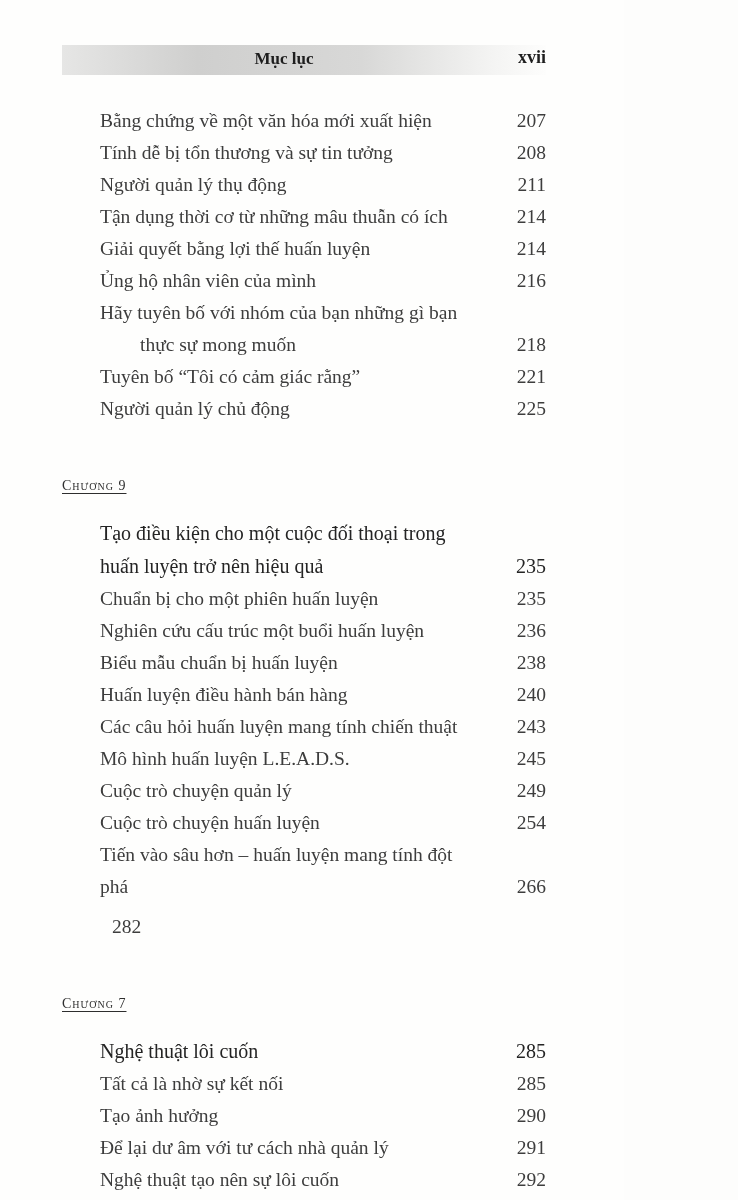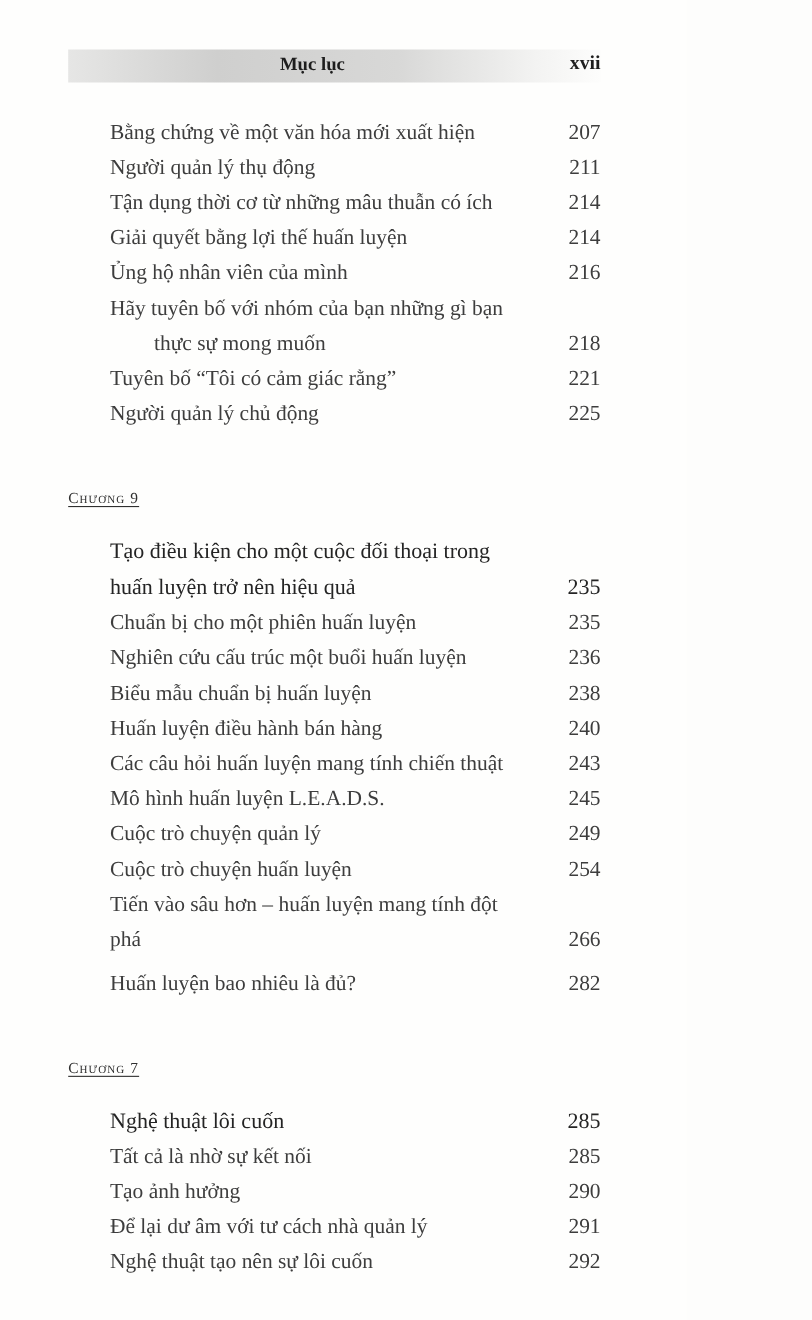--- a/index.html
+++ b/index.html
@@ -94,20 +94,24 @@
     <div class="header-page">xvii</div>
   </div>
 
   <main class="toc">
       <section class="toc-section">
         <div class="row">
           <span class="entry-text">Bằng chứng về một văn hóa mới xuất hiện</span>
           <span class="entry-page">207</span>
         </div>
         <div class="row">
+          <span class="entry-text">Tính dễ bị tổn thương và sự tin tưởng</span>
+          <span class="entry-page">208</span>
+        </div>
+        <div class="row">
           <span class="entry-text">Người quản lý thụ động</span>
           <span class="entry-page">211</span>
         </div>
         <div class="row">
           <span class="entry-text">Tận dụng thời cơ từ những mâu thuẫn có ích</span>
           <span class="entry-page">214</span>
         </div>
         <div class="row">
           <span class="entry-text">Giải quyết bằng lợi thế huấn luyện</span>
           <span class="entry-page">214</span>
@@ -165,21 +169,20 @@
         </div>
         <div class="row">
           <span class="entry-text">Cuộc trò chuyện huấn luyện</span>
           <span class="entry-page">254</span>
         </div>
         <div class="row">
           <span class="entry-text">Tiến vào sâu hơn – huấn luyện mang tính đột phá</span>
           <span class="entry-page">266</span>
         </div>
         <div class="row gap-before">
-          <span class="entry-text">Huấn luyện bao nhiêu là đủ?</span>
           <span class="entry-page">282</span>
         </div>
       </section>
       <section class="toc-section">
         <div class="chapter-heading">Chương 7</div>
         <div class="row title-row">
           <span class="entry-text">Nghệ thuật lôi cuốn</span>
           <span class="entry-page">285</span>
         </div>
         <div class="row">

